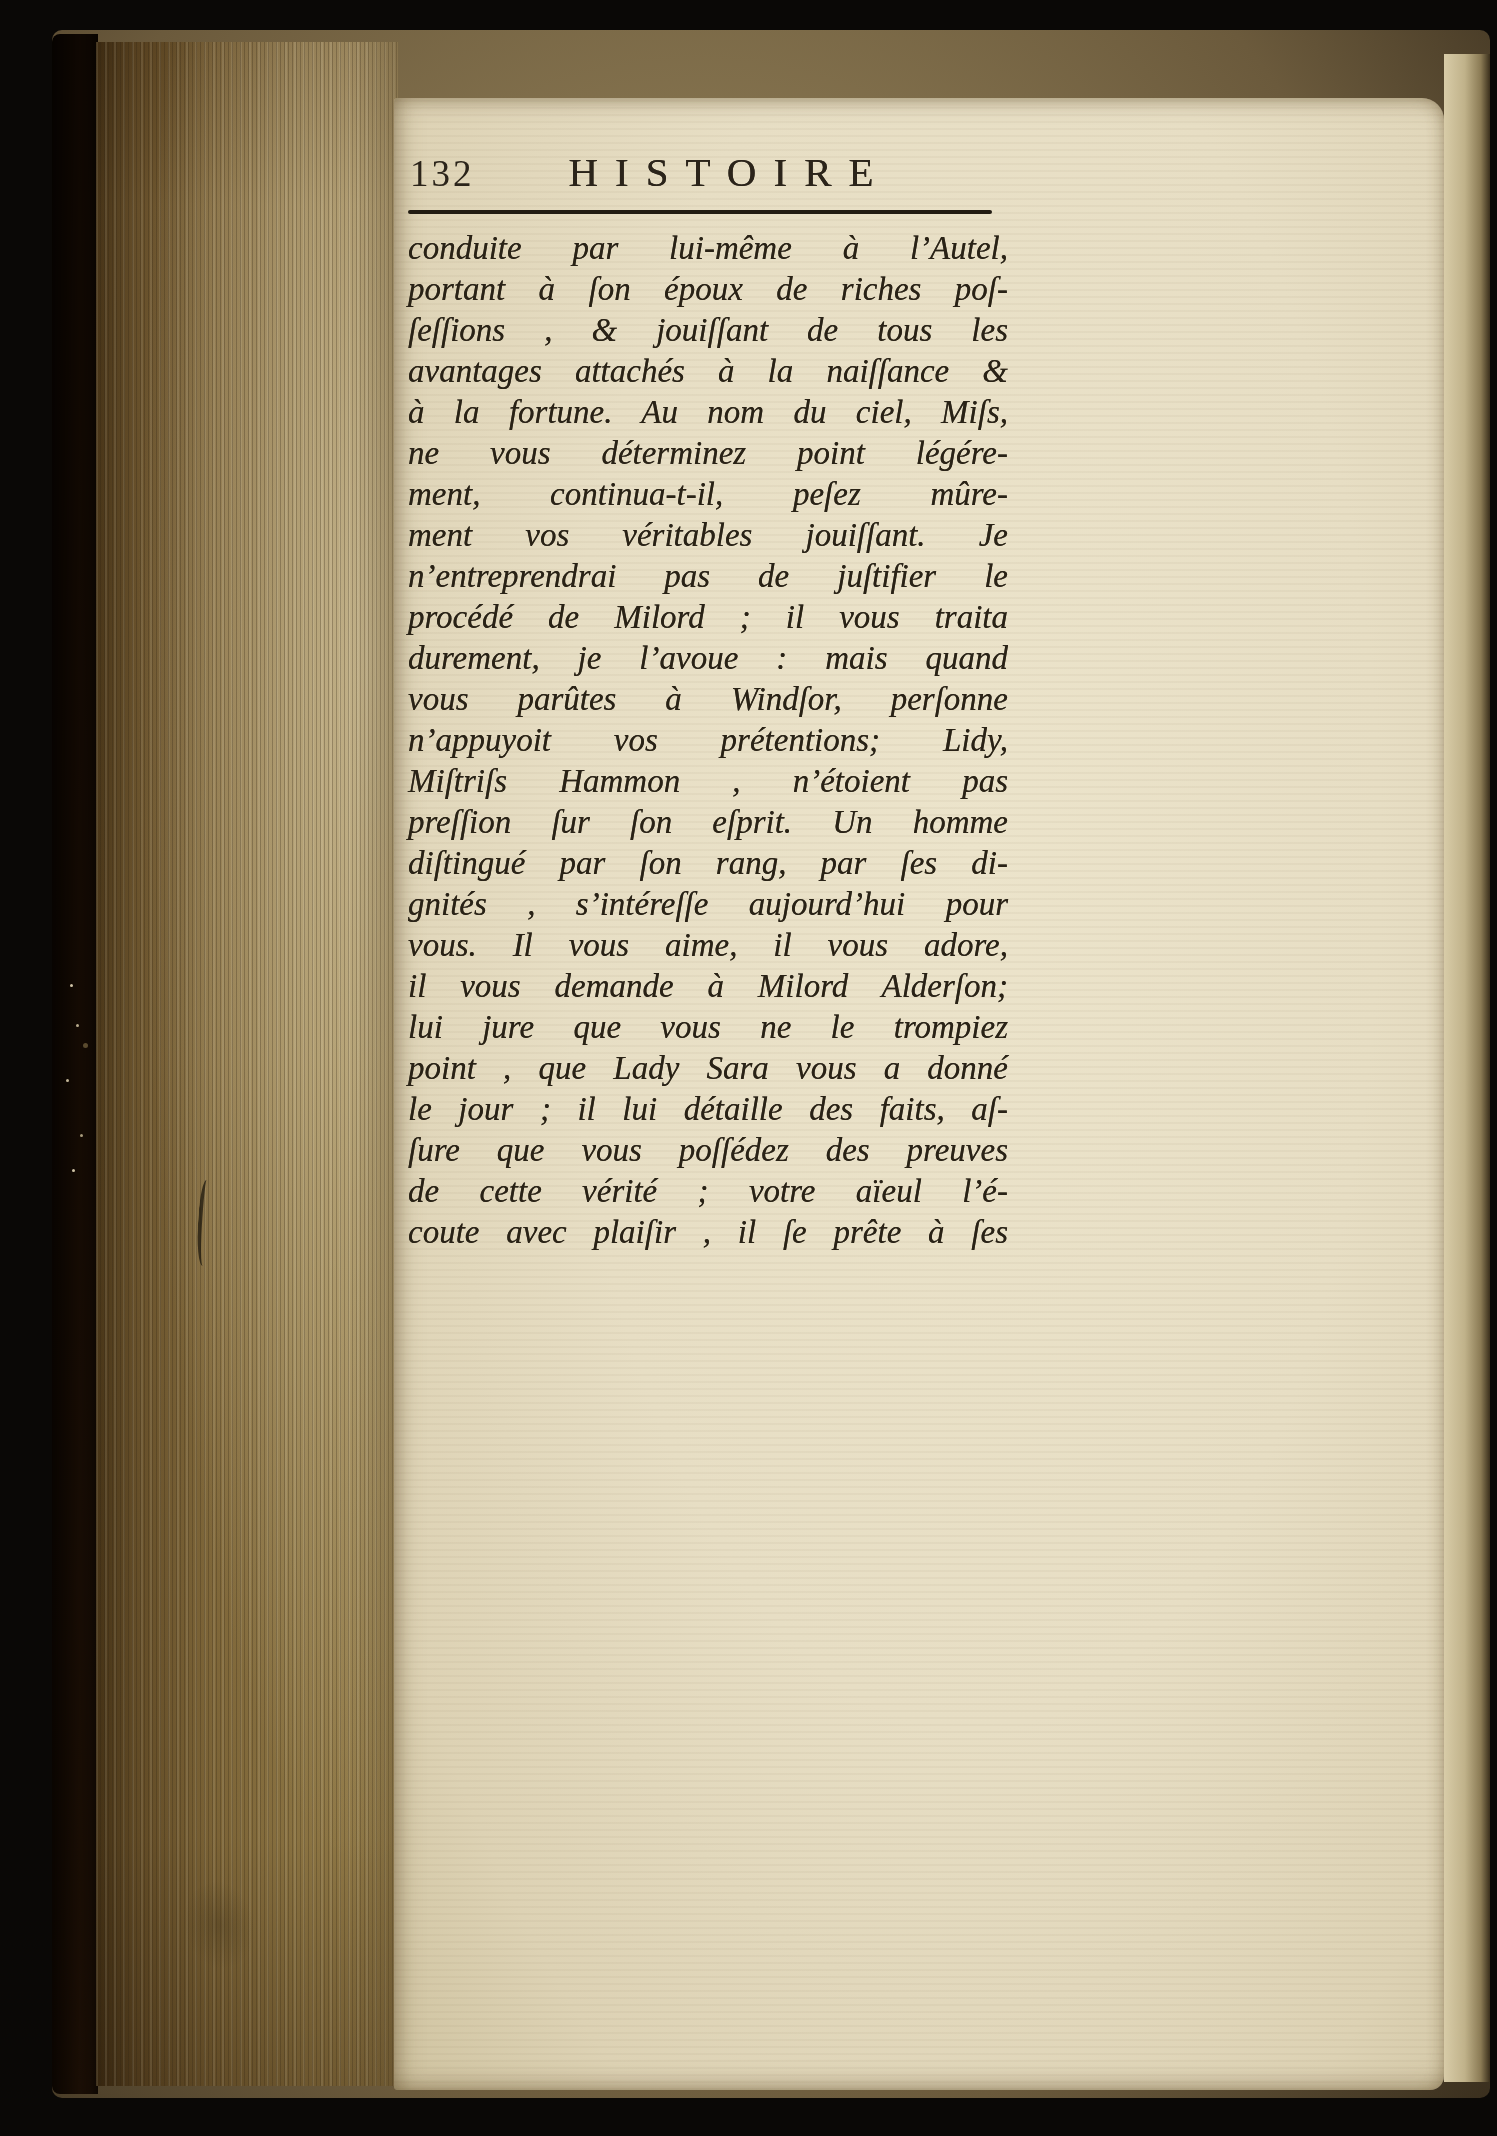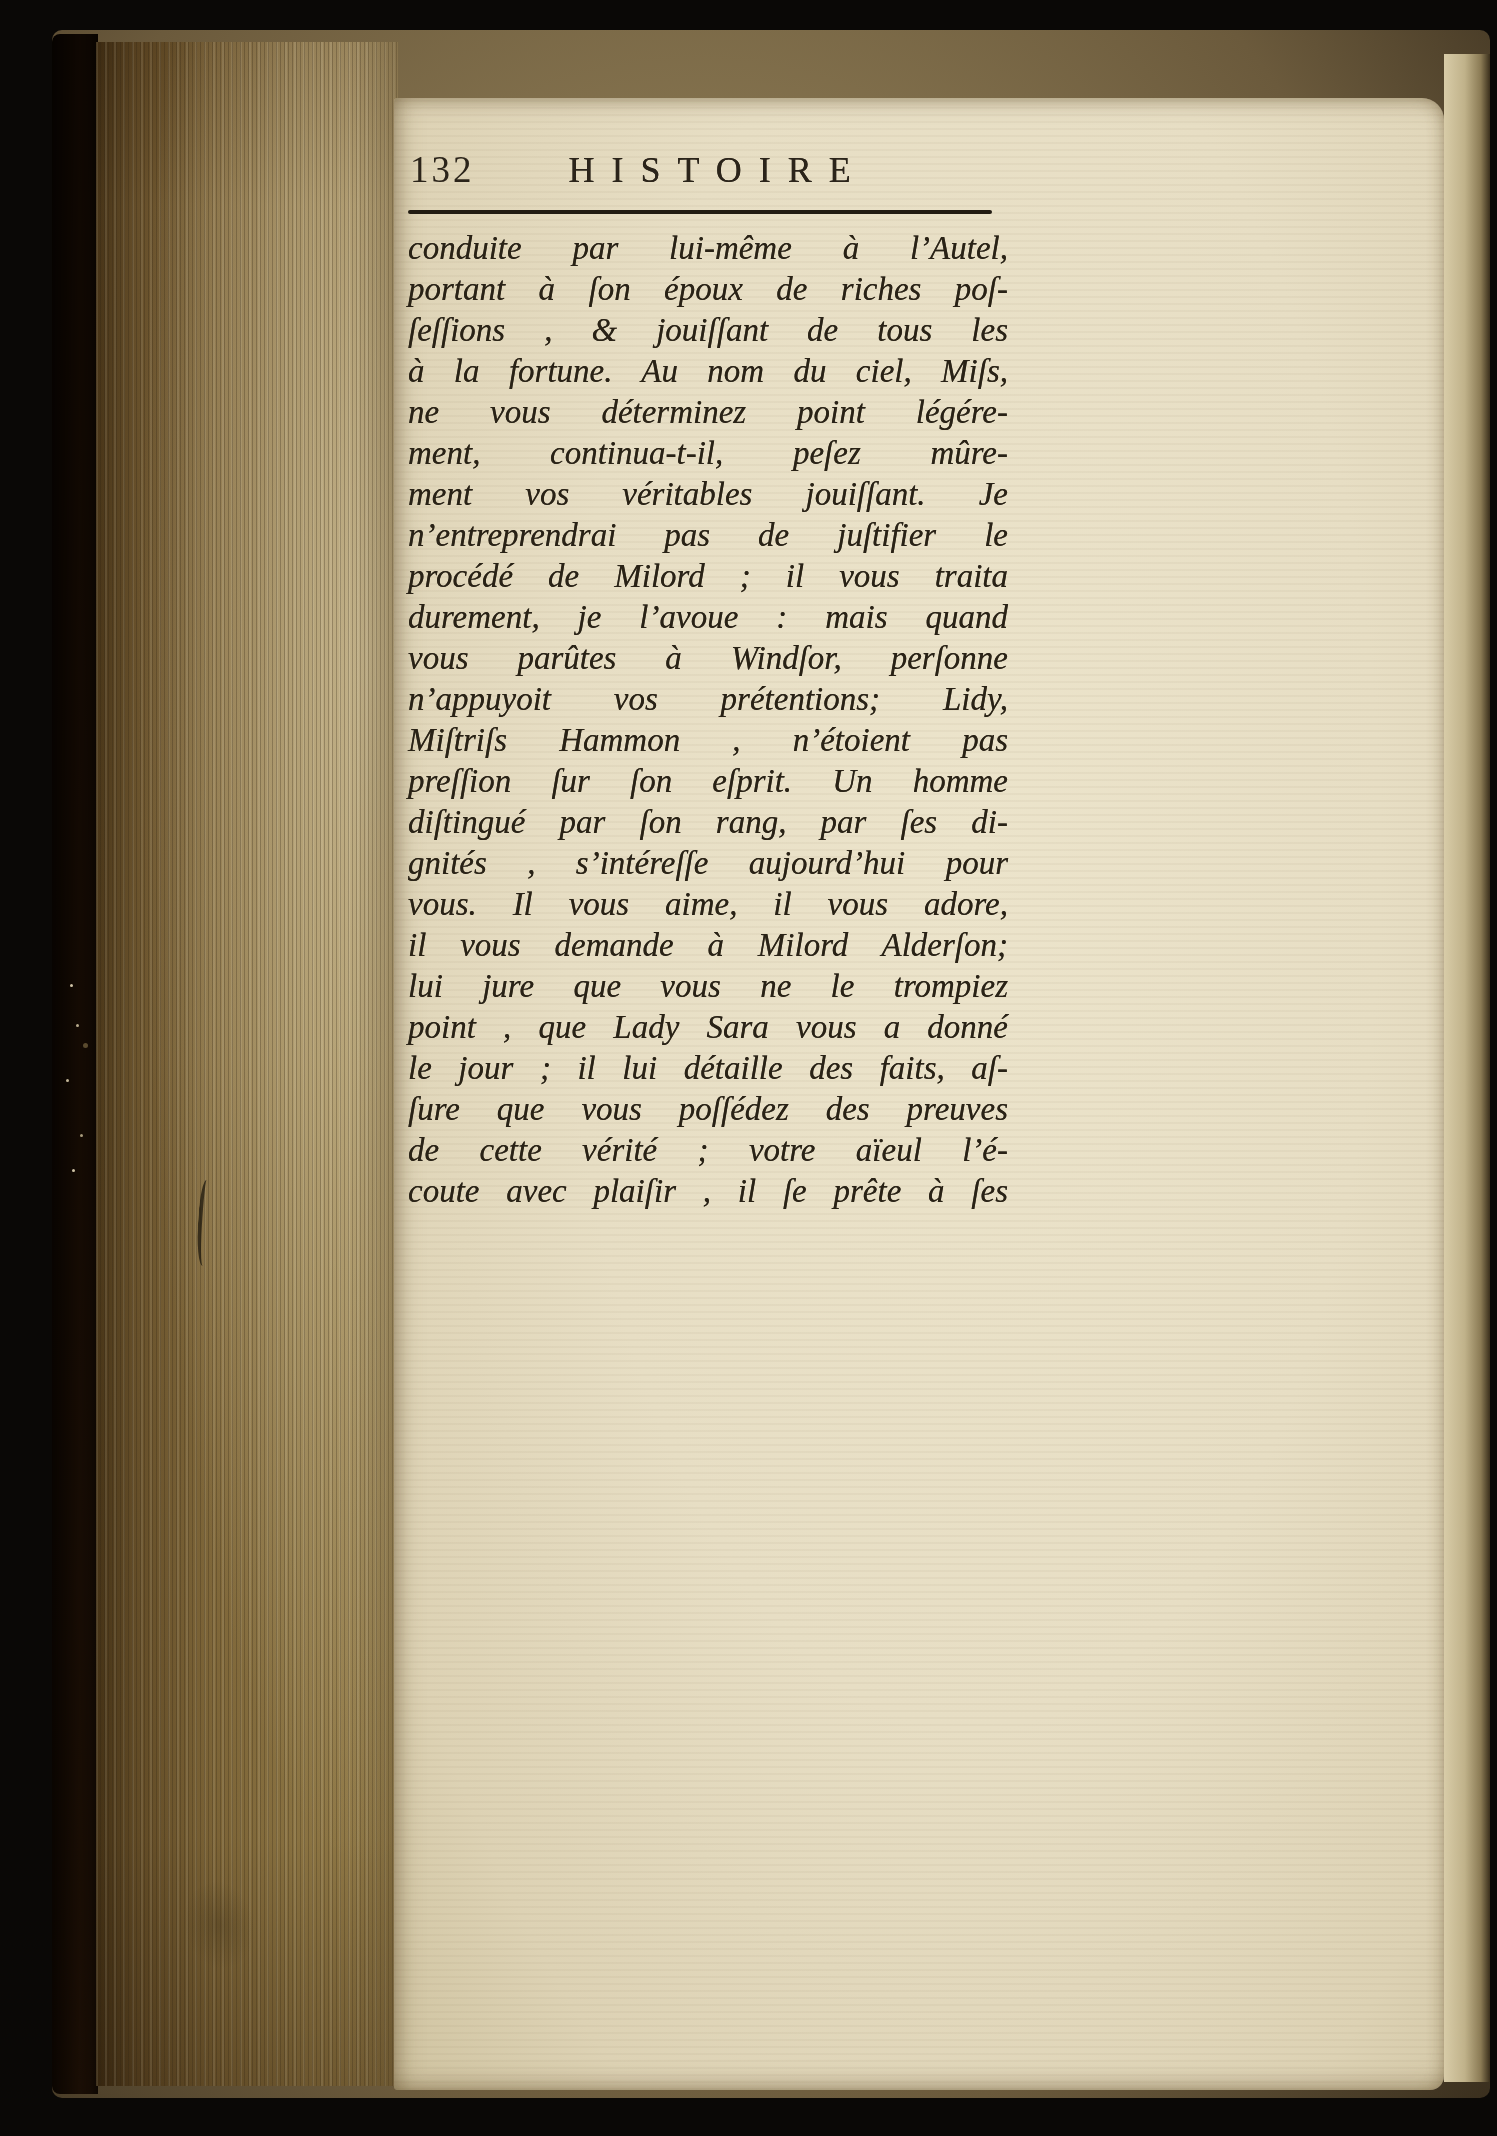--- a/index.html
+++ b/index.html
@@ -119,21 +119,21 @@
     top: 50px;
     display: flex;
     align-items: baseline;
   }
   .pagenum {
     font-size: 37px;
     letter-spacing: 3px;
     color: #2b241a;
   }
   .title {
-    font-size: 36px;
+    font-size: 41px;
     letter-spacing: 17px;
     margin-left: 94px;
     color: #2b241a;
     text-shadow: 0 0 0.6px #2b241a;
   }
   .rule {
     position: absolute;
     left: 14px;
     top: 112px;
     width: 584px;
@@ -178,20 +178,21 @@
     <div class="page">
       <div class="header">
         <span class="pagenum">132</span>
         <span class="title">HISTOIRE</span>
       </div>
       <div class="rule"></div>
       <div class="text" id="text-block">
           <div class="line">conduite par lui-même à l’Autel,</div>
           <div class="line">portant à ſon époux de riches poſ-</div>
           <div class="line">ſeſſions , &amp; jouiſſant de tous les</div>
+          <div class="line">avantages attachés à la naiſſance &amp;</div>
           <div class="line">à la fortune. Au nom du ciel, Miſs,</div>
           <div class="line">ne vous déterminez point légére-</div>
           <div class="line">ment, continua-t-il, peſez mûre-</div>
           <div class="line">ment vos véritables jouiſſant. Je</div>
           <div class="line">n’entreprendrai pas de juſtifier le</div>
           <div class="line">procédé de Milord ; il vous traita</div>
           <div class="line">durement, je l’avoue : mais quand</div>
           <div class="line">vous parûtes à Windſor, perſonne</div>
           <div class="line">n’appuyoit vos prétentions; Lidy,</div>
           <div class="line">Miſtriſs Hammon , n’étoient pas</div>

